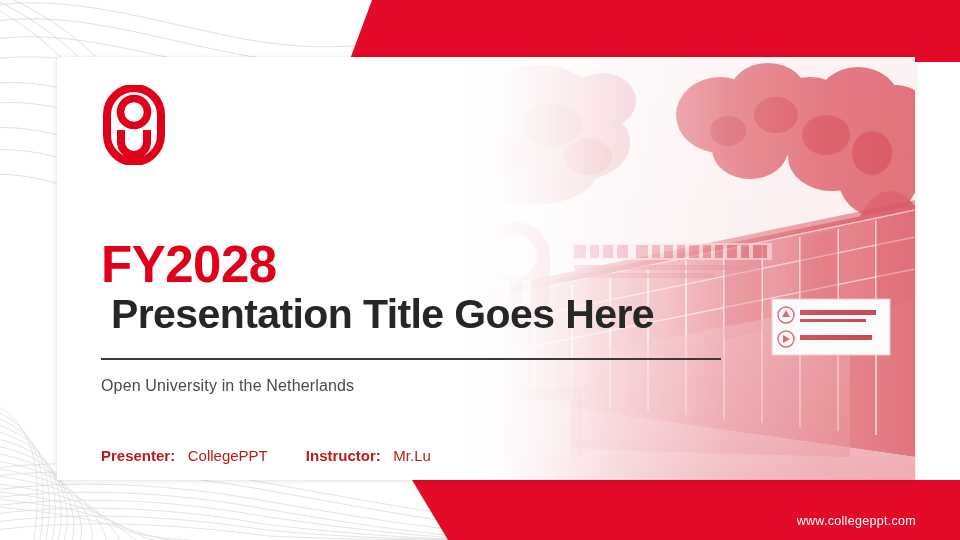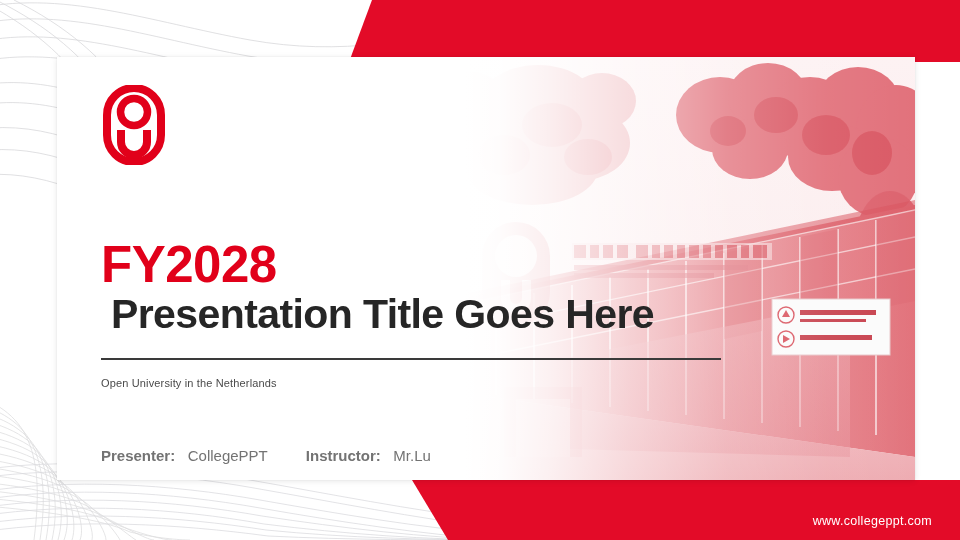--- a/index.html
+++ b/index.html
@@ -130,42 +130,42 @@
     top: 301px;
     width: 620px;
     height: 2px;
     background: #3a3a3a;
   }
 
   .subtitle {
     position: absolute;
     left: 44px;
     top: 320px;
-    font-size: 11px;
+    font-size: 16px;
     color: #4a4a4a;
     letter-spacing: 0.15px;
     white-space: nowrap;
   }
 
   .credits {
     position: absolute;
     left: 44px;
     top: 390px;
     font-size: 15px;
-    color: #737373;
+    color: #b91c1c;
     white-space: nowrap;
   }
   .credits .lbl { font-weight: bold; }
   .credits .val { font-weight: normal; }
   .credits .gap { display: inline-block; width: 30px; }
 
   
   .footer-url {
     position: absolute;
-    right: 28px;
+    right: 44px;
     bottom: 12px;
     color: #ffffff;
     font-size: 12.5px;
     letter-spacing: 0.3px;
     z-index: 4;
     white-space: nowrap;
   }
 </style>
 </head>
 <body>

